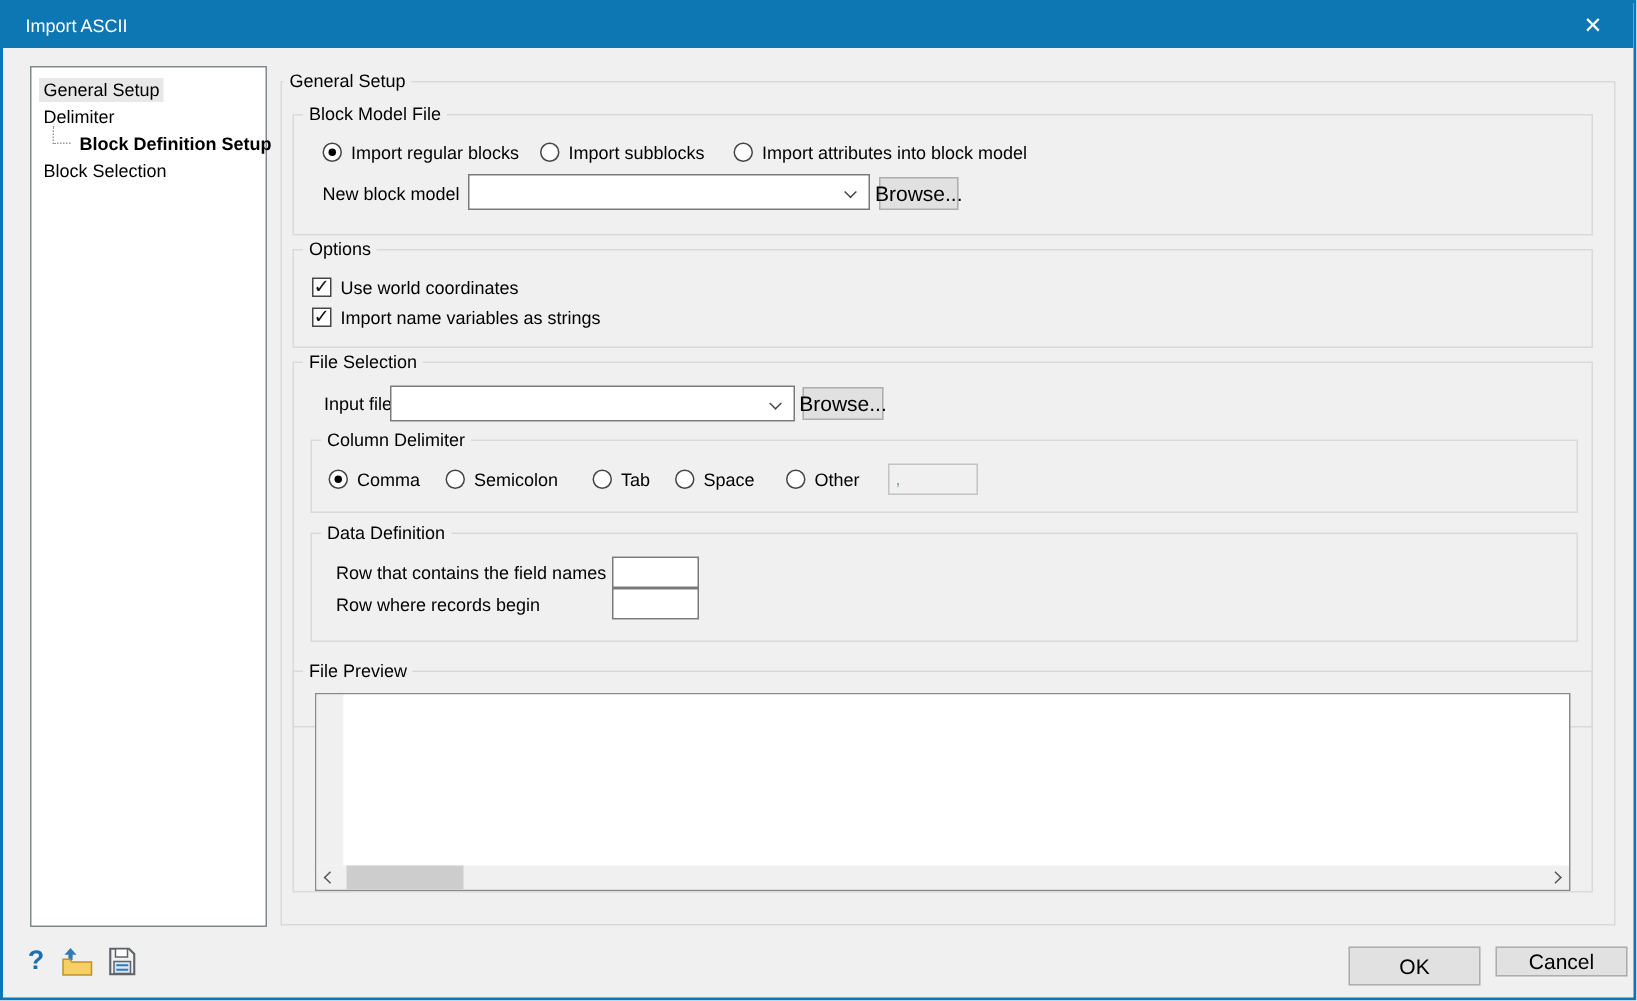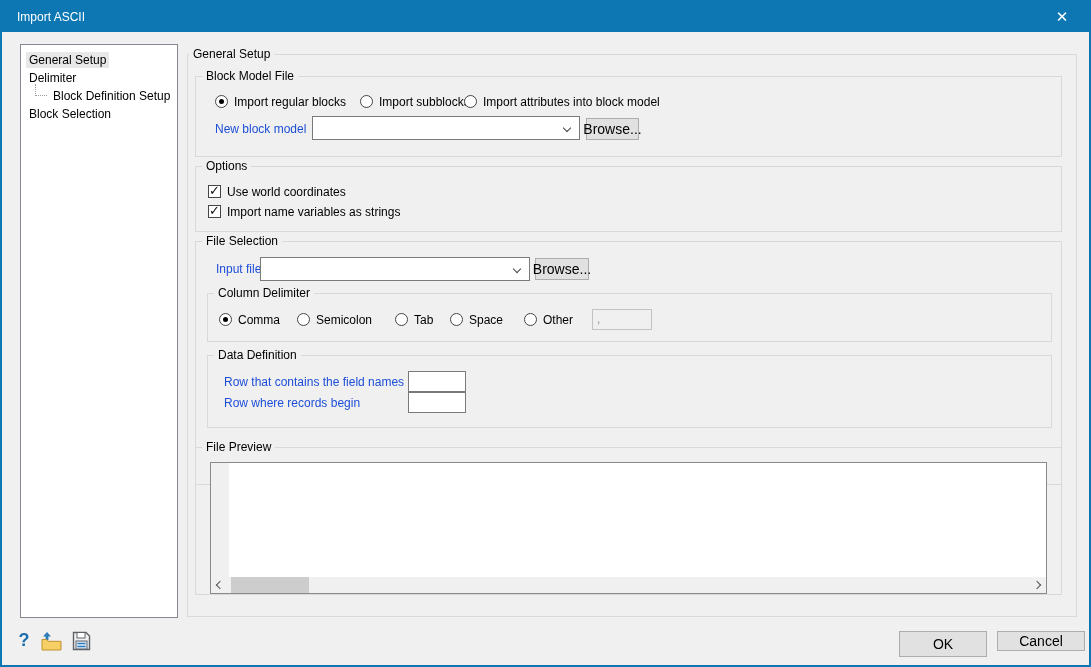--- a/index.html
+++ b/index.html
@@ -11,30 +11,30 @@
   .title { margin-left:15px; font-size:12px; }
   .close-btn { position:absolute; right:10px; top:0; width:34px; height:30px; display:flex;
                align-items:center; justify-content:center; font-size:15px; color:#fff; cursor:default; }
 
   .tree { position:absolute; left:18px; top:42px; width:158px; height:574px; background:#fff;
           border:1px solid #828790; padding-top:6px; }
   .tree-item { position:relative; height:18px; display:flex; align-items:center;
                font-size:12px; color:#000; margin-left:5px; }
   .tree-item .ti-label { padding:1px 3px; white-space:nowrap; }
   .tree-item.selected .ti-label { background:#e8e8e8; }
-  .tree-item.indent { padding-left:24px; }
+  .tree-item.indent { padding-left:24px;font-weight:bold; }
   .tree-conn { position:absolute; left:9px; top:-3px; width:12px; height:12px;
                border-left:1px dotted #9a9a9a; border-bottom:1px dotted #9a9a9a; }
 
   .group { position:absolute; border:1px solid #d9d9d9; }
   .group-label { position:absolute; top:-8px; left:6px; background:#f0f0f0; padding:0 4px;
                  font-size:12px; color:#000; white-space:nowrap; }
   .group-label.edge { left:1px; }
 
-  .label { position:absolute; font-size:12px; color:#1d4ed8; white-space:nowrap; }
+  .label { position:absolute; font-size:12px; color:#000000; white-space:nowrap; }
 
   .radio-item { position:absolute; display:flex; align-items:center; gap:6px; font-size:12px; height:15px; }
   .radio { width:13px; height:13px; border:1px solid #454545; border-radius:50%;
            background:#fff; position:relative; flex:none; }
   .radio.checked::after { content:""; position:absolute; left:3px; top:3px; width:5px; height:5px;
                           border-radius:50%; background:#000; }
   .check-item { position:absolute; display:flex; align-items:center; gap:6px; font-size:12px; height:15px; }
   .checkbox { width:13px; height:13px; border:1px solid #454545; background:#fff;
               position:relative; flex:none; }
   .checkbox.checked::after { content:"✓"; position:absolute; left:0px; top:-2px;
@@ -99,21 +99,21 @@
     <span class="group-label">Block Model File</span>
   </div>
   <div class="radio-item" style="left:213px; top:92px;">
     <span class="radio checked"></span>
     <span>Import regular blocks</span>
   </div>
   <div class="radio-item" style="left:358px; top:92px;">
     <span class="radio"></span>
     <span>Import subblocks</span>
   </div>
-  <div class="radio-item" style="left:462px; top:92px;">
+  <div class="radio-item" style="left:487px; top:92px;">
     <span class="radio"></span>
     <span>Import attributes into block model</span>
   </div>
   <span class="label" style="left:213px; top:120px;">New block model</span>
   <div class="combo" style="left:310px; top:114px; width:268px; height:24px;">
     <span class="combo-text"></span>
     <span class="chev-down"></span>
   </div>
   <div class="btn" style="left:584px; top:116px; width:53px; height:22px;">
     <span>Browse...</span>

